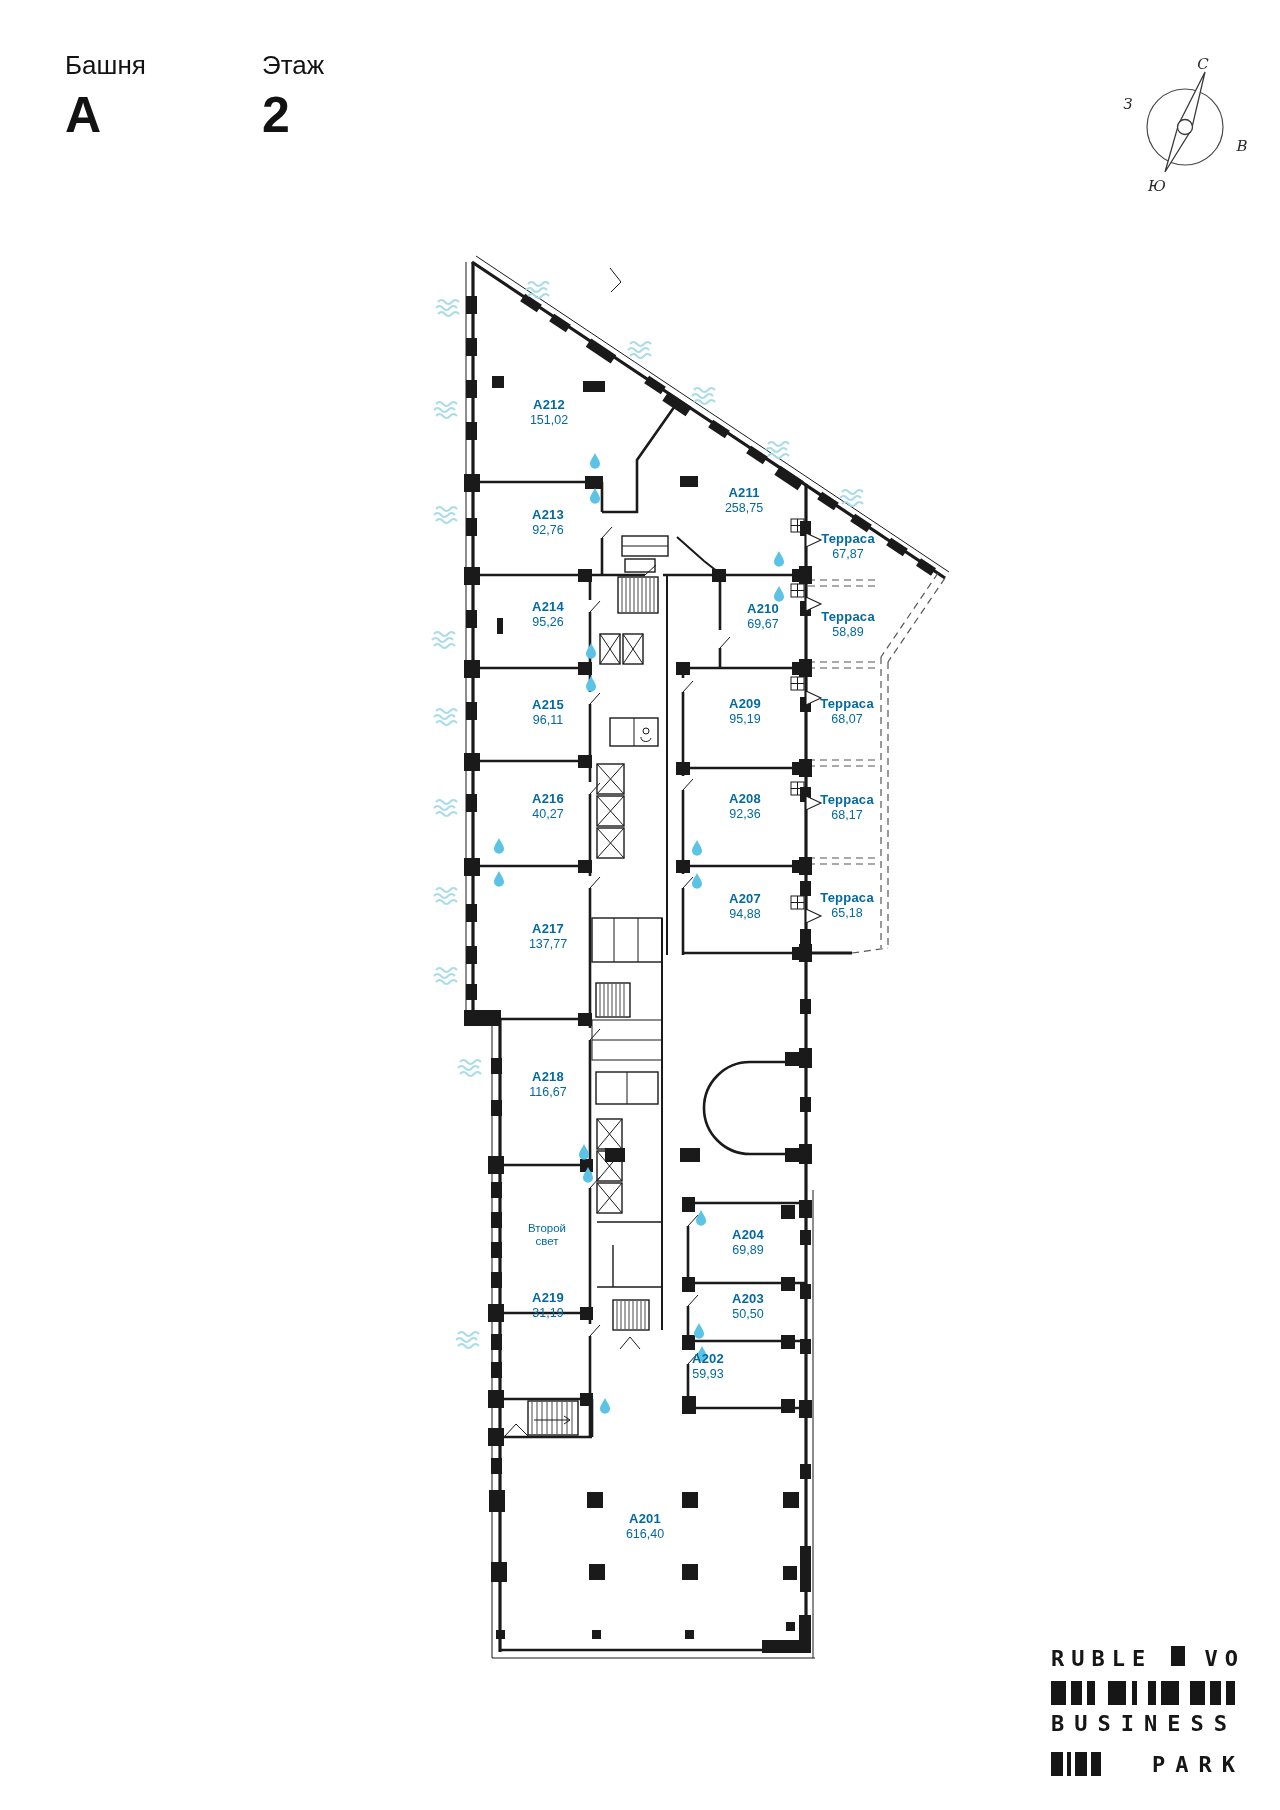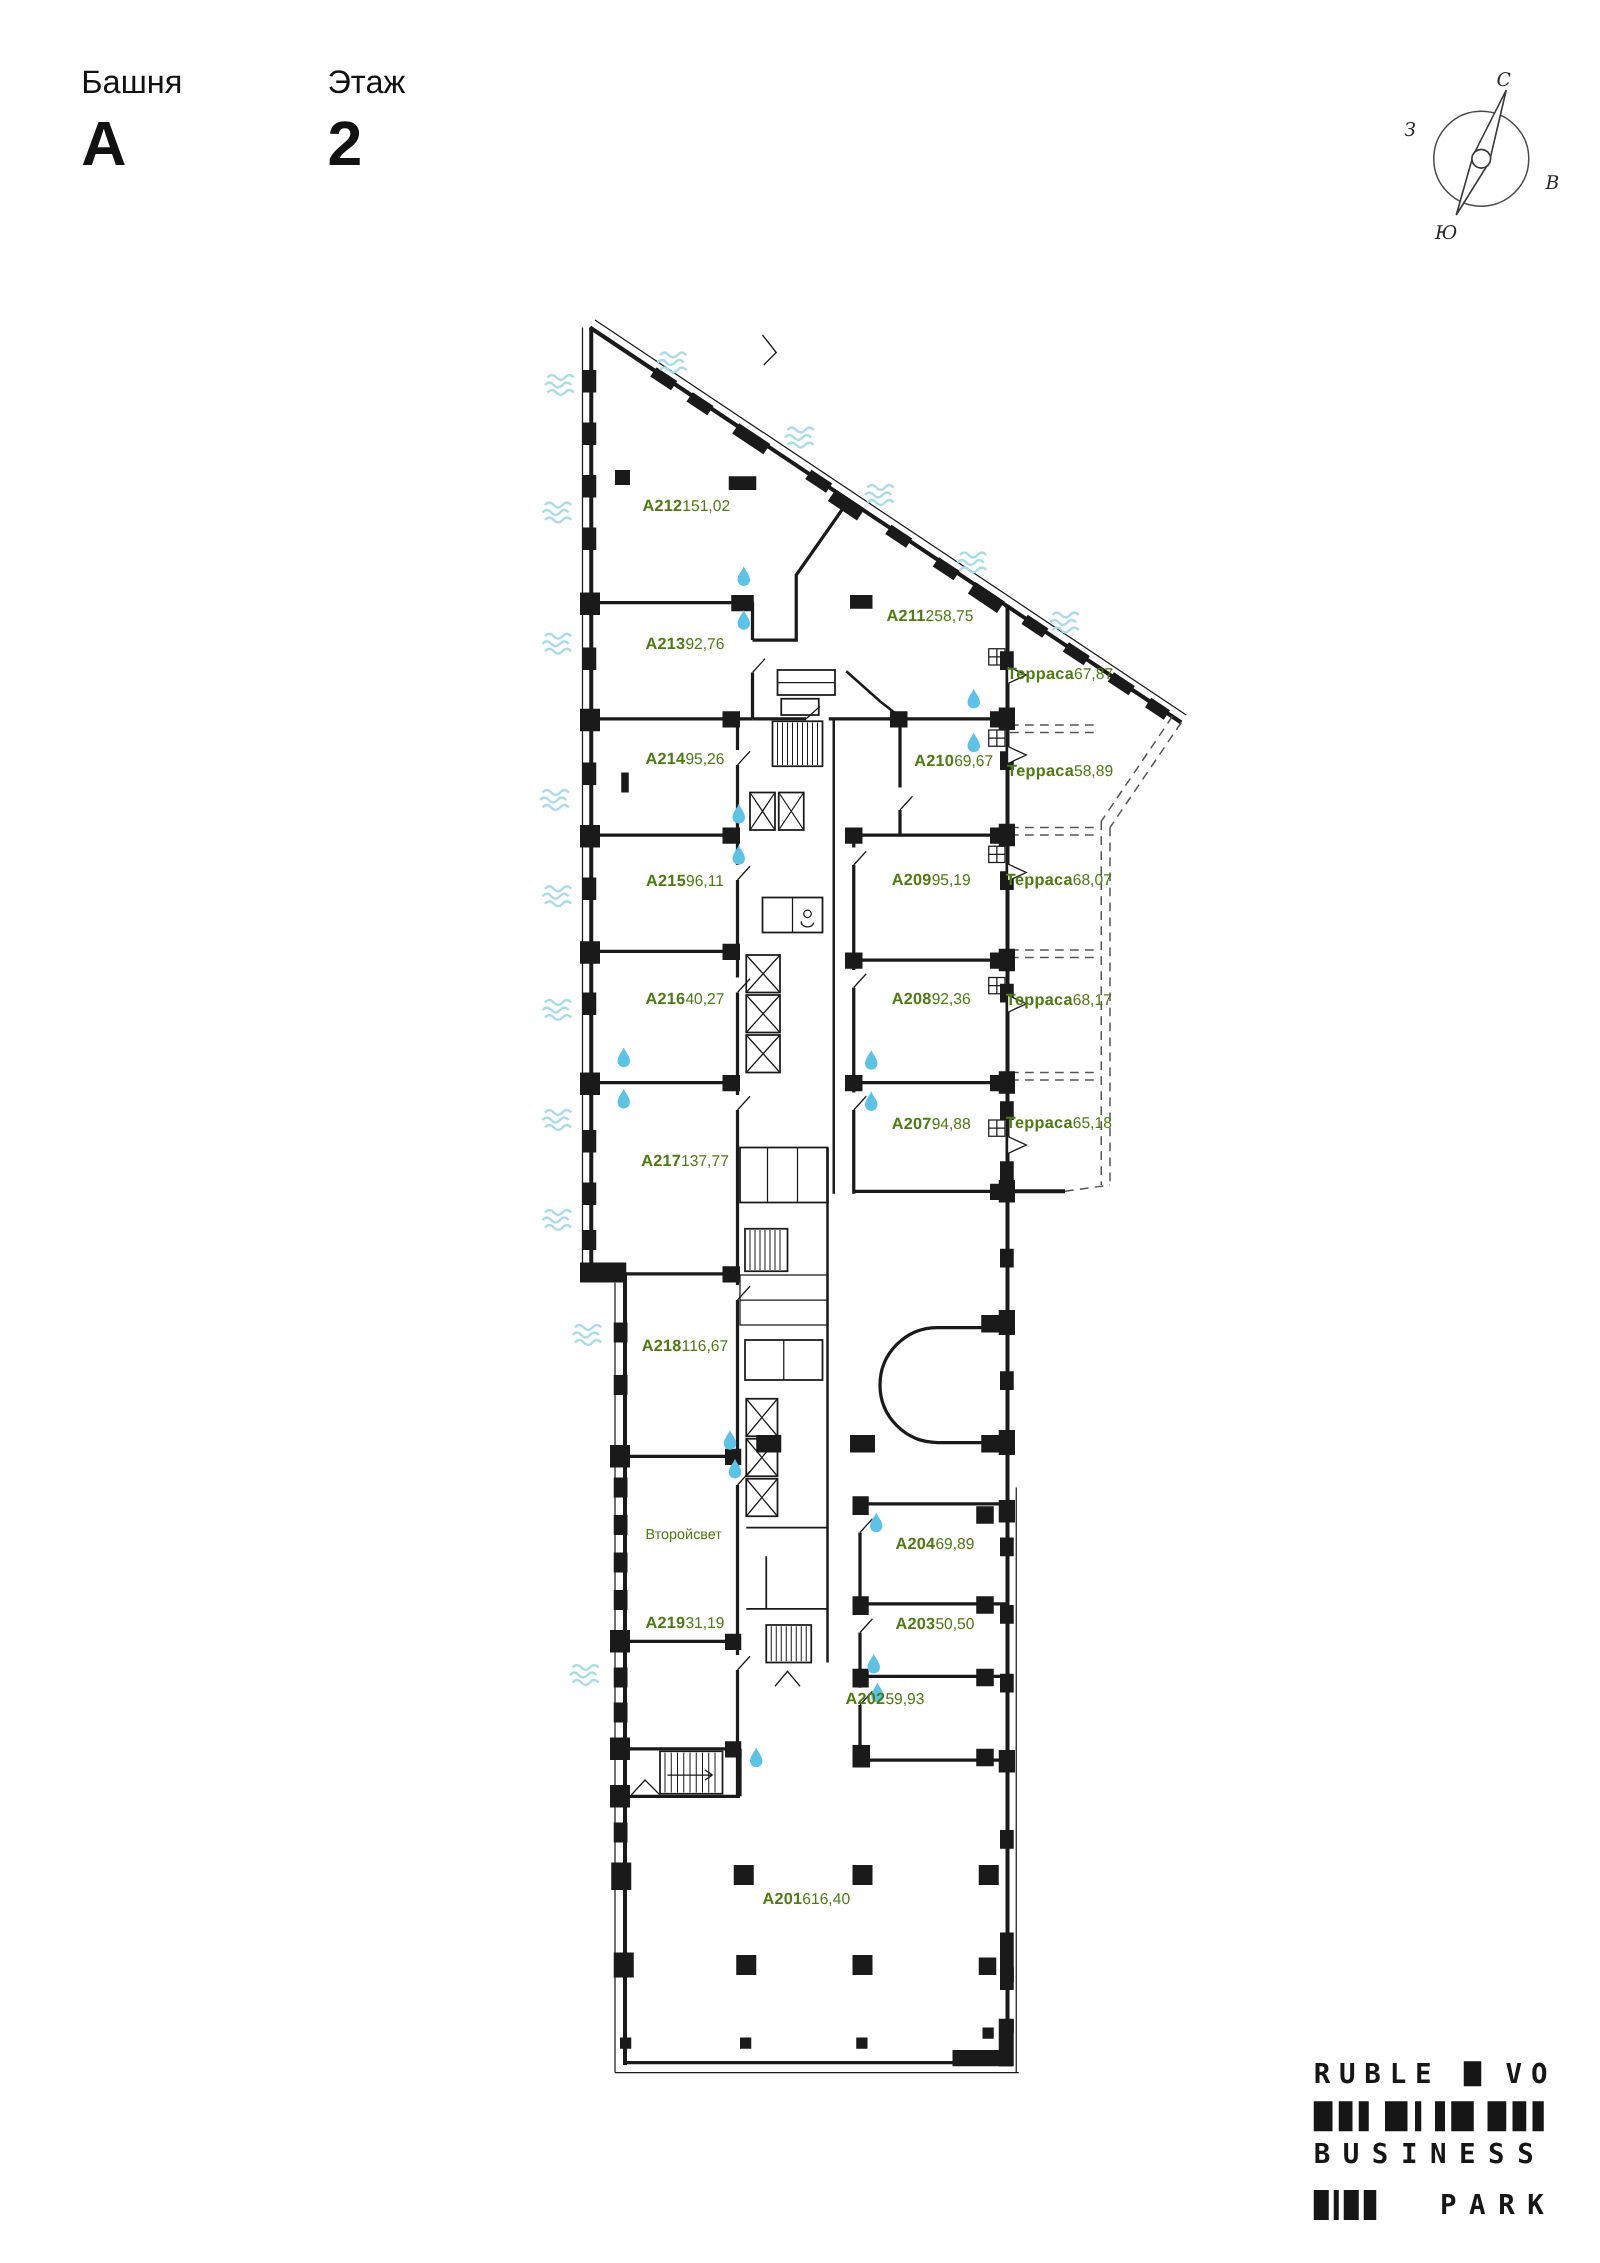--- a/index.html
+++ b/index.html
@@ -10,36 +10,36 @@
   .w13{stroke:#1a1a1a;stroke-width:1.4;fill:none}
   .w2{stroke:#1a1a1a;stroke-width:2;fill:none}
   .w25{stroke:#1a1a1a;stroke-width:2.6;fill:none}
   .w3{stroke:#1a1a1a;stroke-width:3.2;fill:none}
   .dsh{stroke:#555;stroke-width:1.2;fill:none;stroke-dasharray:7 5}
   .blk{fill:#1a1a1a;stroke:none}
   .hat{stroke:#1a1a1a;stroke-width:.8;fill:none}
   .tick{stroke:#1a1a1a;stroke-width:1;fill:none}
   .flag{fill:#ffffff;stroke:#1a1a1a;stroke-width:1.1}
   
-  .lbl{position:absolute;transform:translateX(-50%);display:flex;flex-direction:row;
-       align-items:center;line-height:1.14;color:#4d7c0f;white-space:nowrap;text-align:center}
+  .lbl{position:absolute;transform:translateX(-50%);display:flex;flex-direction:column;
+       align-items:center;line-height:1.14;color:#0369a1;white-space:nowrap;text-align:center}
   .rid{font-size:13px;font-weight:700;letter-spacing:.2px}
   .rarea{font-size:12.5px;font-weight:400}
   .lbl-sm span{font-size:11.5px;font-weight:400}
   
   .hdr-label{position:absolute;font-size:26px;color:#121212}
   .hdr-value{position:absolute;font-size:50px;font-weight:600;color:#121212}
   
   .compass-svg{position:absolute;left:1095px;top:45px}
   .cmp{position:absolute;transform:translateX(-50%);font-family:"DejaVu Serif",serif;
        font-style:italic;font-size:15px;color:#2a2a2a}
   
   .logo{position:absolute;left:1051px;top:1646px;width:194px;color:#161616;
         font-family:"DejaVu Sans Mono",monospace;font-weight:700}
-  .logo-row1{display:flex;align-items:center;justify-content:space-between;
+  .logo-row1{display:flex;justify-content:space-between;
              font-size:22px;height:26px}
   .logo-row1 span{letter-spacing:7px}
   .logo-block{width:14px;height:20px;background:#161616}
   .logo-bars{display:flex;align-items:stretch;height:24px;margin-top:9px}
   .logo-bars div{background:#161616}
   .logo-row3{font-size:22px;letter-spacing:10px;margin-top:6px;height:24px}
   .logo-row4{display:flex;justify-content:space-between;align-items:center;margin-top:17px;height:24px}
   .logo-row4 .bars{display:flex;height:24px}
   .logo-row4 .bars div{background:#161616}
   .logo-row4 span{font-size:22px;letter-spacing:10px}

